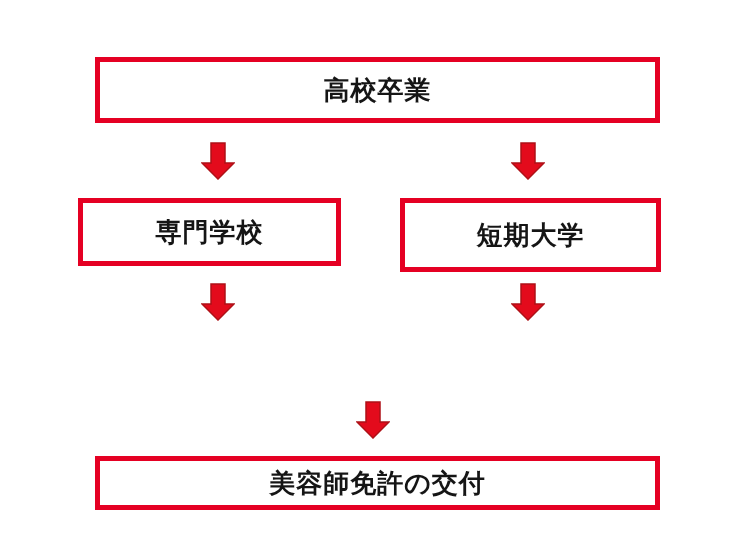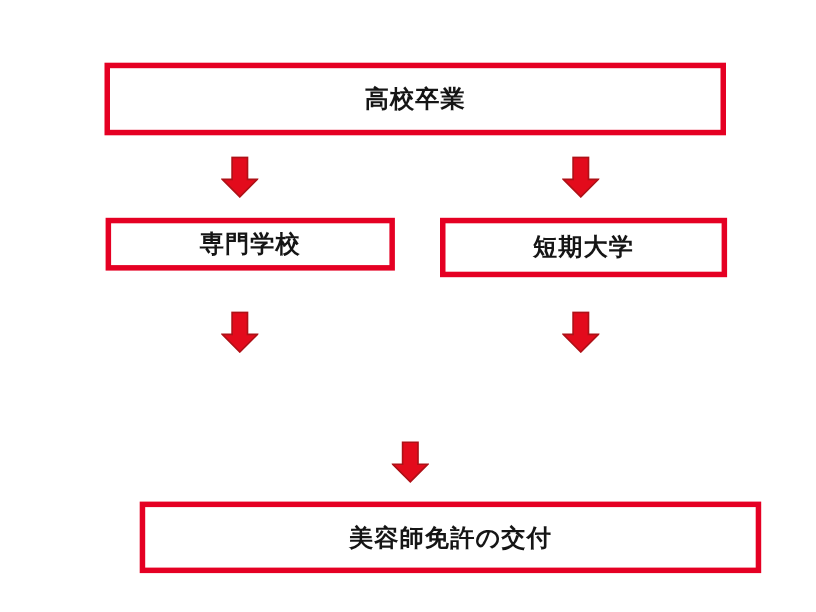--- a/index.html
+++ b/index.html
@@ -21,36 +21,36 @@
   }
   .node{
     position:absolute;
     background:#ffffff;
     border:5px solid var(--border-red);
     display:flex;
     align-items:center;
     justify-content:center;
   }
   .node-label{
-    font-size:22px;
+    font-size:26px;
     font-weight:700;
     letter-spacing:1px;
     color:var(--text-black);
     white-space:nowrap;
   }
   .arrow{
     position:absolute;
     width:34px;
     height:38px;
   }
   #node-highschool{left:95px;top:57px;width:565px;height:66px;}
-  #node-vocational{left:96px;top:198px;width:263px;height:48px;}
-  #node-juniorcollege{left:400px;top:198px;width:261px;height:54px;justify-content:center;}
+  #node-vocational{left:78px;top:198px;width:263px;height:68px;}
+  #node-juniorcollege{left:400px;top:198px;width:261px;height:74px;justify-content:center;}
   #node-exam{left:95px;top:323px;width:565px;height:72px;}
-  #node-license{left:95px;top:456px;width:565px;height:65px;margin-left:32px;}
+  #node-license{left:95px;top:456px;width:565px;height:54px;}
   #arrow-hs-vocational{left:201px;top:142px;}
   #arrow-hs-juniorcollege{left:511px;top:142px;}
   #arrow-vocational-exam{left:201px;top:283px;}
   #arrow-juniorcollege-exam{left:511px;top:283px;}
   #arrow-exam-license{left:356px;top:401px;}
 </style>
 </head>
 <body>
 
 <div class="canvas">

